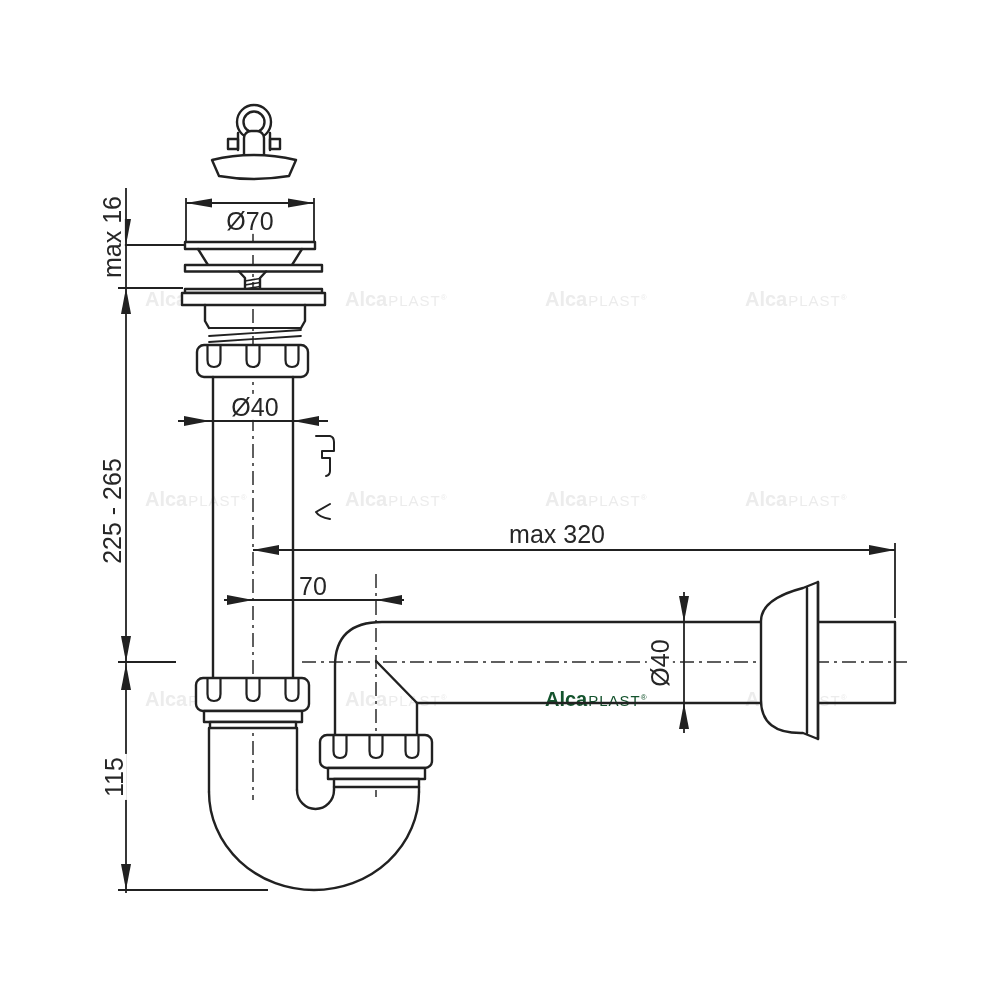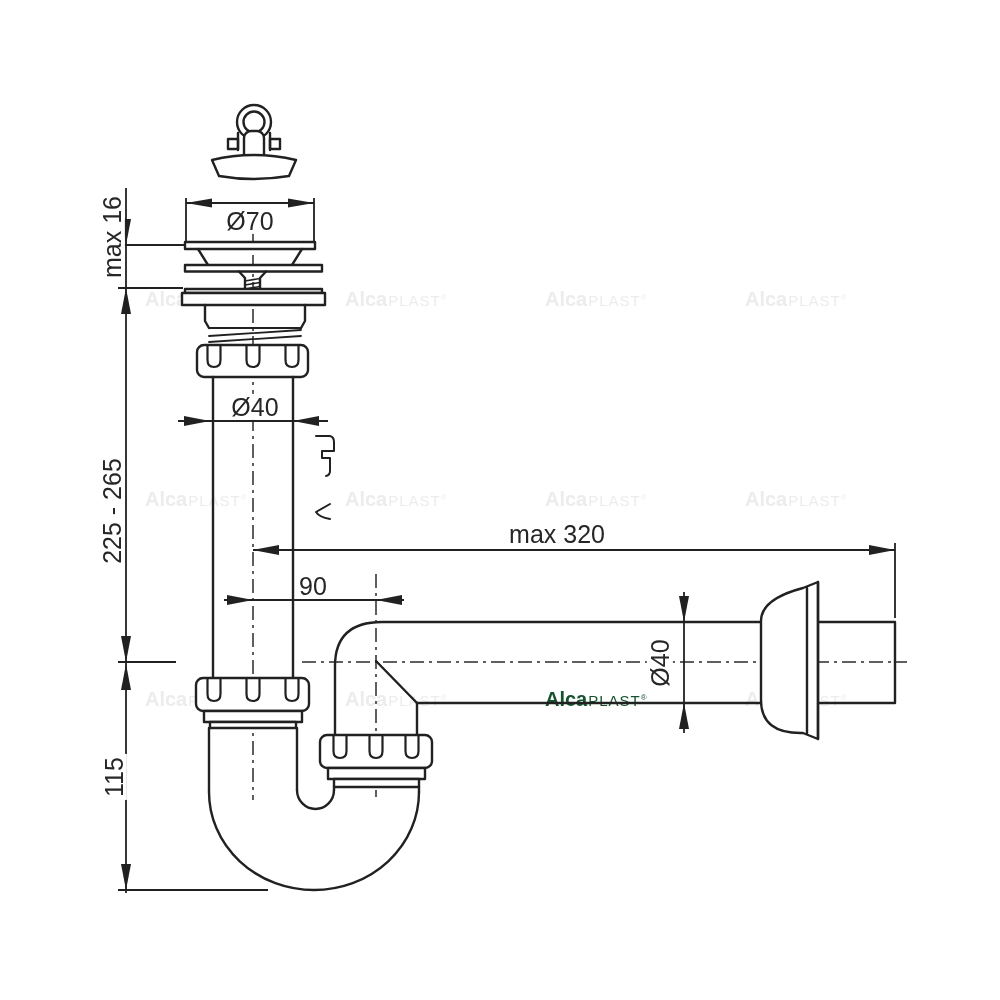--- a/index.html
+++ b/index.html
@@ -175,17 +175,17 @@
         <path d="M297,790 A18.5,19 0 0 0 334,790"></path>
       </g>
     </g>
   </svg>
 
   <div class="dim-label" style="left:250px;top:189px;margin-top:32px;">Ø70</div>
   <div class="dim-label rot" style="left:112px;top:237px;">max 16</div>
   <div class="dim-label" style="left:255px;top:407px;">Ø40</div>
   <div class="dim-label rot" style="left:112px;top:511px;">225 - 265</div>
   <div class="dim-label" style="left:557px;top:534px;">max 320</div>
-  <div class="dim-label" style="left:313px;top:586px;">90</div>
+  <div class="dim-label" style="left:313px;top:586px;">70</div>
   <div class="dim-label rot" style="left:660px;top:663px;">Ø40</div>
   <div class="dim-label rot" style="left:114px;top:777px;">115</div>
 
 </div>
 
 </body></html>

